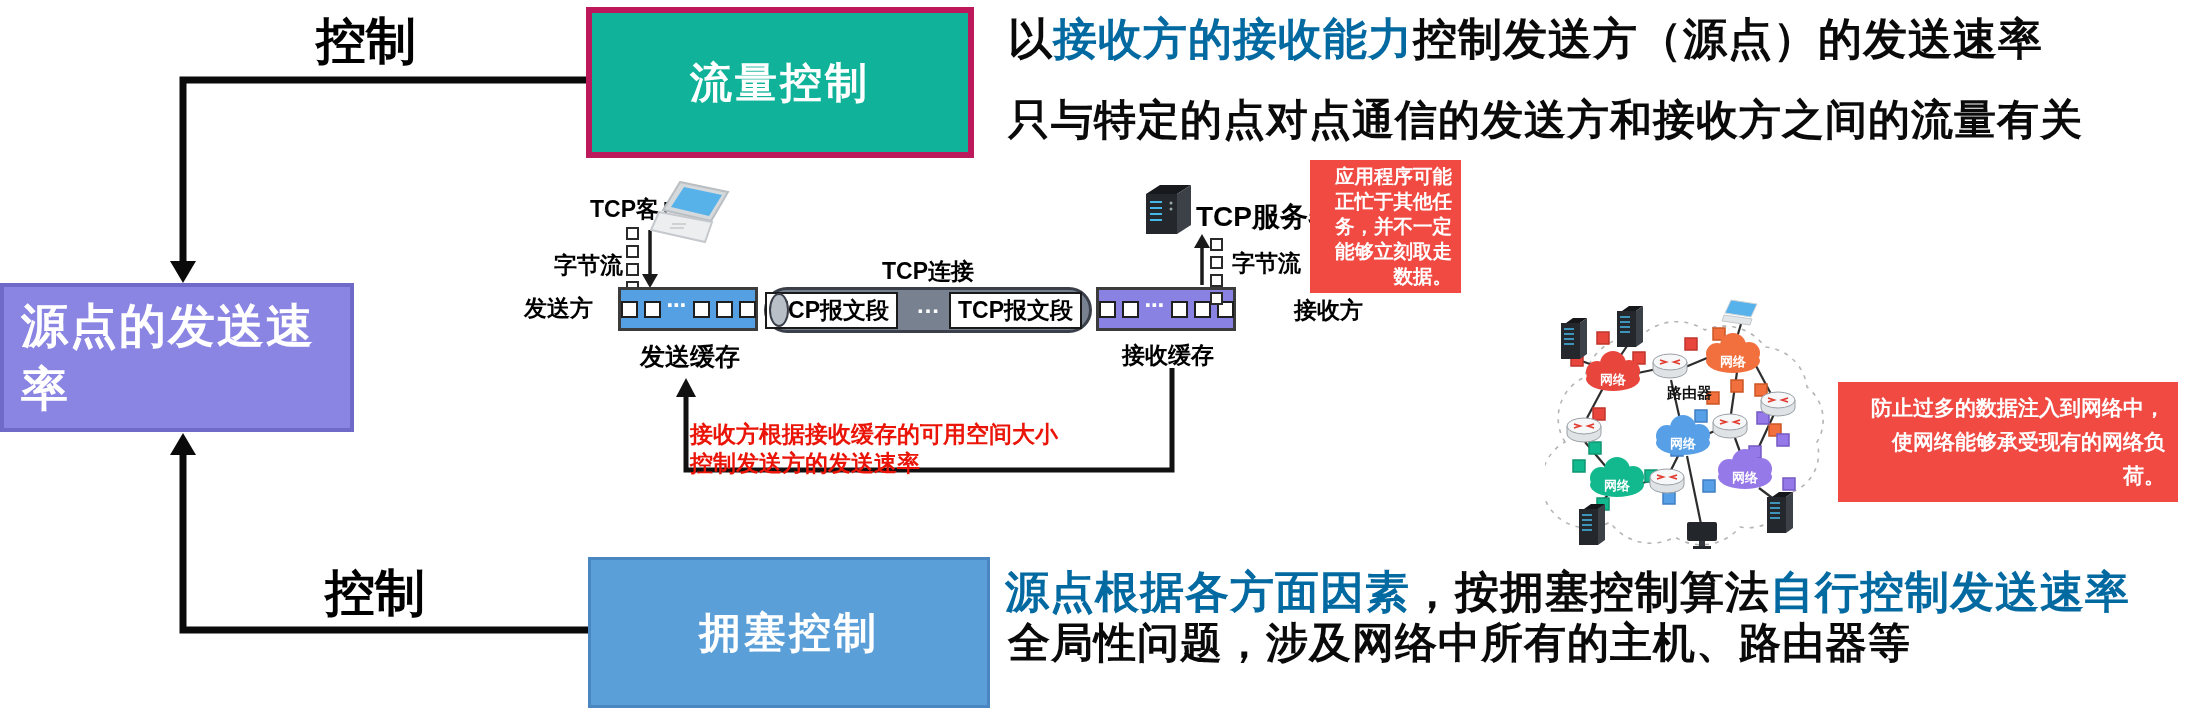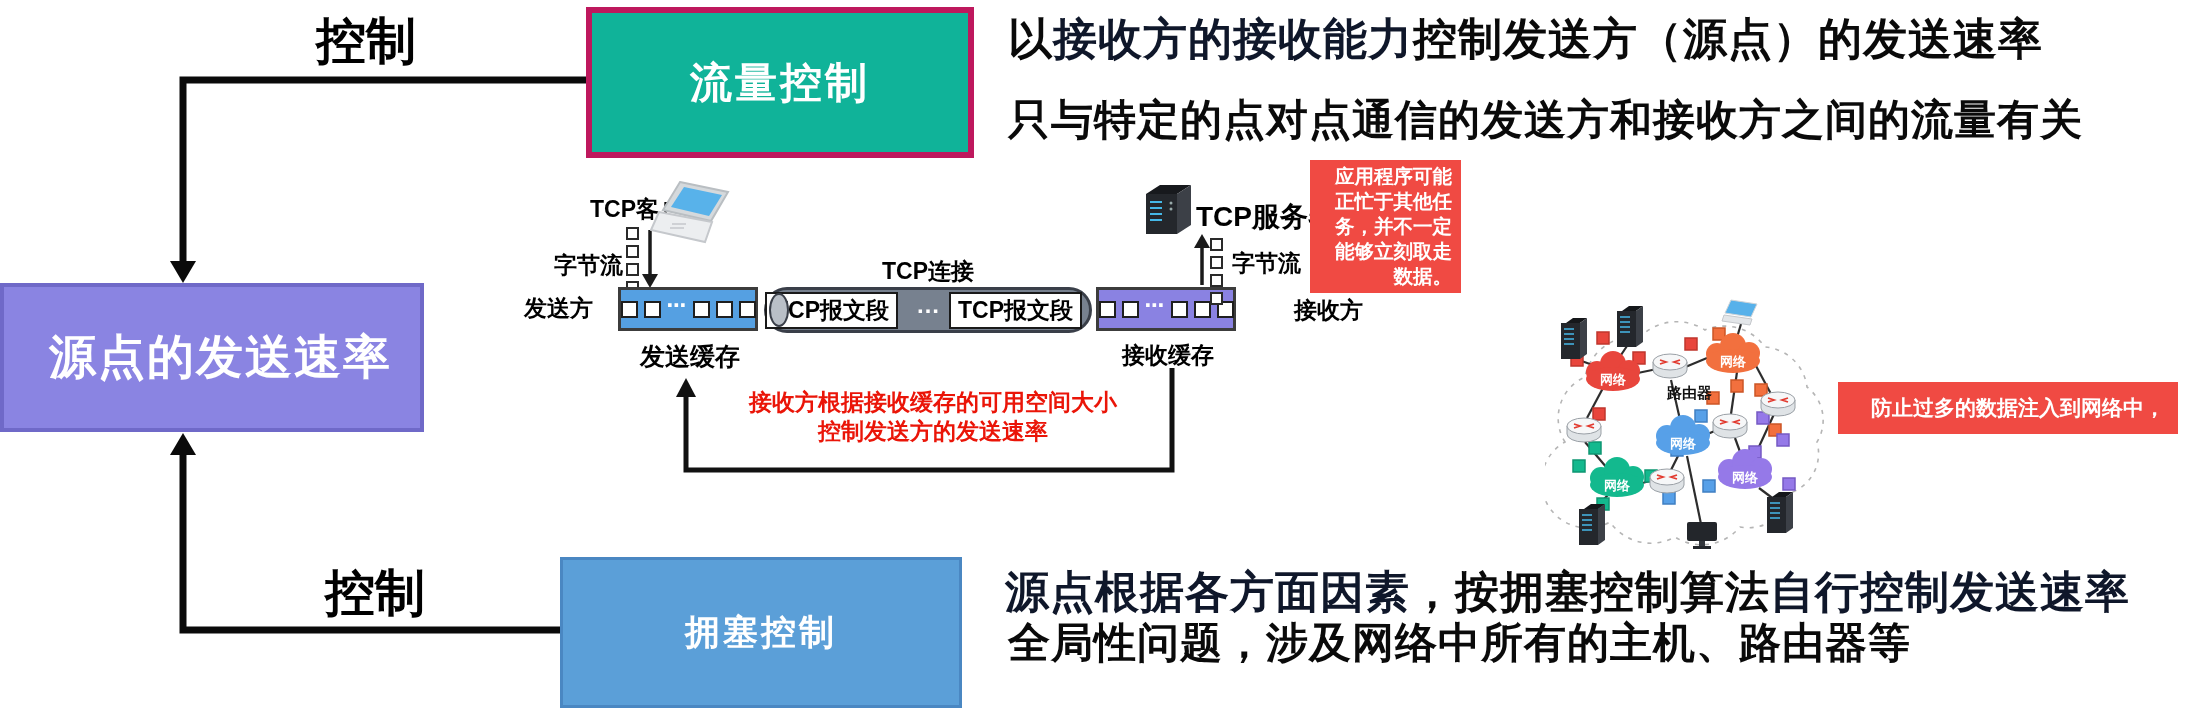--- a/index.html
+++ b/index.html
@@ -2,21 +2,21 @@
 <html><head>
 <meta charset="utf-8">
 <style>
   html,body{margin:0;padding:0;background:#fff;}
   body{width:2204px;height:708px;position:relative;overflow:hidden;
        font-family:"Liberation Sans","DejaVu Sans",sans-serif;}
   .abs{position:absolute;}
   .box{display:flex;align-items:center;justify-content:center;
        color:#fff;font-weight:bold;box-sizing:border-box;}
   .lbl{font-weight:bold;color:#000;white-space:nowrap;}
-  .red{color:#0f172a;margin-top:40px;}
+  .red{color:#0369a1;margin-top:40px;}
   .blk{color:#0a0a0a;}
   .bigtxt{font-weight:bold;white-space:nowrap;letter-spacing:1px;}
   .buffer{display:flex;align-items:center;justify-content:center;gap:6px;
           box-sizing:border-box;border:3px solid #3c3c3c;}
   .sq{width:13px;height:13px;background:#fff;border:2px solid #1e1e1e;flex:none;}
   .bufdots{color:#fff;font-weight:bold;font-size:20px;line-height:10px;margin-top:-8px;}
   .bytecol{display:flex;flex-direction:column;gap:5px;}
   .bsq{width:9px;height:9px;background:#fff;border:2px solid #2a2a2a;}
   .pipe{background:#77818f;border:3px solid #3a3f49;border-radius:24px;
         display:flex;align-items:center;justify-content:center;gap:9px;box-sizing:border-box;}
@@ -40,29 +40,29 @@
 
   <path d="M1172 368 V470 H686 V392" fill="none" stroke="#111" stroke-width="5"></path>
   <polygon points="686,378 676,397 696,397" fill="#111"></polygon>
 
   <line x1="650" y1="230" x2="650" y2="276" stroke="#1a1a1a" stroke-width="3.5"></line>
   <polygon points="650,288 642,274 658,274" fill="#1a1a1a"></polygon>
   <line x1="1202" y1="285" x2="1202" y2="245" stroke="#1a1a1a" stroke-width="3.5"></line>
   <polygon points="1202,234 1194,248 1210,248" fill="#1a1a1a"></polygon>
 </svg>
 
-<div class="abs box" style="left:0;top:283;left:0px;top:283px;width:424px;height:149px;background:#8a84e2;border:4px solid #6f69c8;font-size:47px;letter-spacing:2px;padding-left:17px;">
+<div class="abs box" style="left:0;top:283;left:0px;top:283px;width:354px;height:149px;background:#8a84e2;border:4px solid #6f69c8;font-size:47px;letter-spacing:2px;padding-left:17px;">
   <span>源点的发送速率</span>
 </div>
 
 <div class="abs box" style="left:586px;top:7px;width:388px;height:151px;background:#10b399;border:6px solid #be185d;font-size:42px;letter-spacing:3px;">
   <span>流量控制</span>
 </div>
 
-<div class="abs box" style="left:560px;top:557px;width:402px;height:151px;background:#5b9fd8;border:3px solid #4a87c2;font-size:35px;letter-spacing:3px;">
+<div class="abs box" style="left:588px;top:557px;width:402px;height:151px;background:#5b9fd8;border:3px solid #4a87c2;font-size:42px;letter-spacing:3px;">
   <span>拥塞控制</span>
 </div>
 
 <div class="abs lbl" style="left:256px;top:8px;width:220px;text-align:center;font-size:50px;"><span>控制</span></div>
 
 <div class="abs lbl" style="left:265px;top:560px;width:220px;text-align:center;font-size:50px;"><span>控制</span></div>
 
 <div class="abs bigtxt" style="left:1008px;top:10px;font-size:44px;">
   <span class="blk">以</span><span class="red">接收方的接收能力</span><span class="blk">控制发送方（源点）的发送速率</span>
 </div>
@@ -168,21 +168,21 @@
   <span>字节流</span></div>
 
 <div class="abs rednote" style="left:1310px;top:160px;width:151px;padding:4px 9px;font-size:19.5px;line-height:25px;">
   <div>应用程序可能</div>
   <div>正忙于其他任</div>
   <div>务，并不一定</div>
   <div>能够立刻取走</div>
   <div>数据。</div>
 </div>
 
-<div class="abs" style="left:690px;top:388px;width:486px;text-align:center;color:#ea1508;font-weight:bold;font-size:23px;line-height:29px;">
+<div class="abs" style="left:690px;top:420px;width:486px;text-align:left;color:#ea1508;font-weight:bold;font-size:23px;line-height:29px;">
   <div>接收方根据接收缓存的可用空间大小</div>
   <div>控制发送方的发送速率</div>
 </div>
 
 <svg class="abs" style="left:1545px;top:292px;" width="300" height="275" viewBox="0 0 300 275">
   <defs>
     <g id="mcloud">
       <circle cx="14" cy="18" r="11"></circle>
         <circle cx="30" cy="10" r="13"></circle>
       <circle cx="46" cy="17" r="11"></circle>
@@ -298,13 +298,14 @@
     <text x="30" y="30" text-anchor="middle" font-size="13" font-weight="bold" fill="#fff">网络</text>
   </g>
   <g transform="translate(170,160)">
     <use href="#mcloud" fill="#9579e8"></use>
     <text x="30" y="30" text-anchor="middle" font-size="13" font-weight="bold" fill="#fff">网络</text>
   </g>
 </svg>
 
 <div class="abs rednote" style="left:1838px;top:382px;width:340px;padding:9px 13px;font-size:21px;line-height:34px;">
   <div>防止过多的数据注入到网络中，</div>
+  <div>使网络能够承受现有的网络负荷。</div>
 </div>
 
 </body></html>

